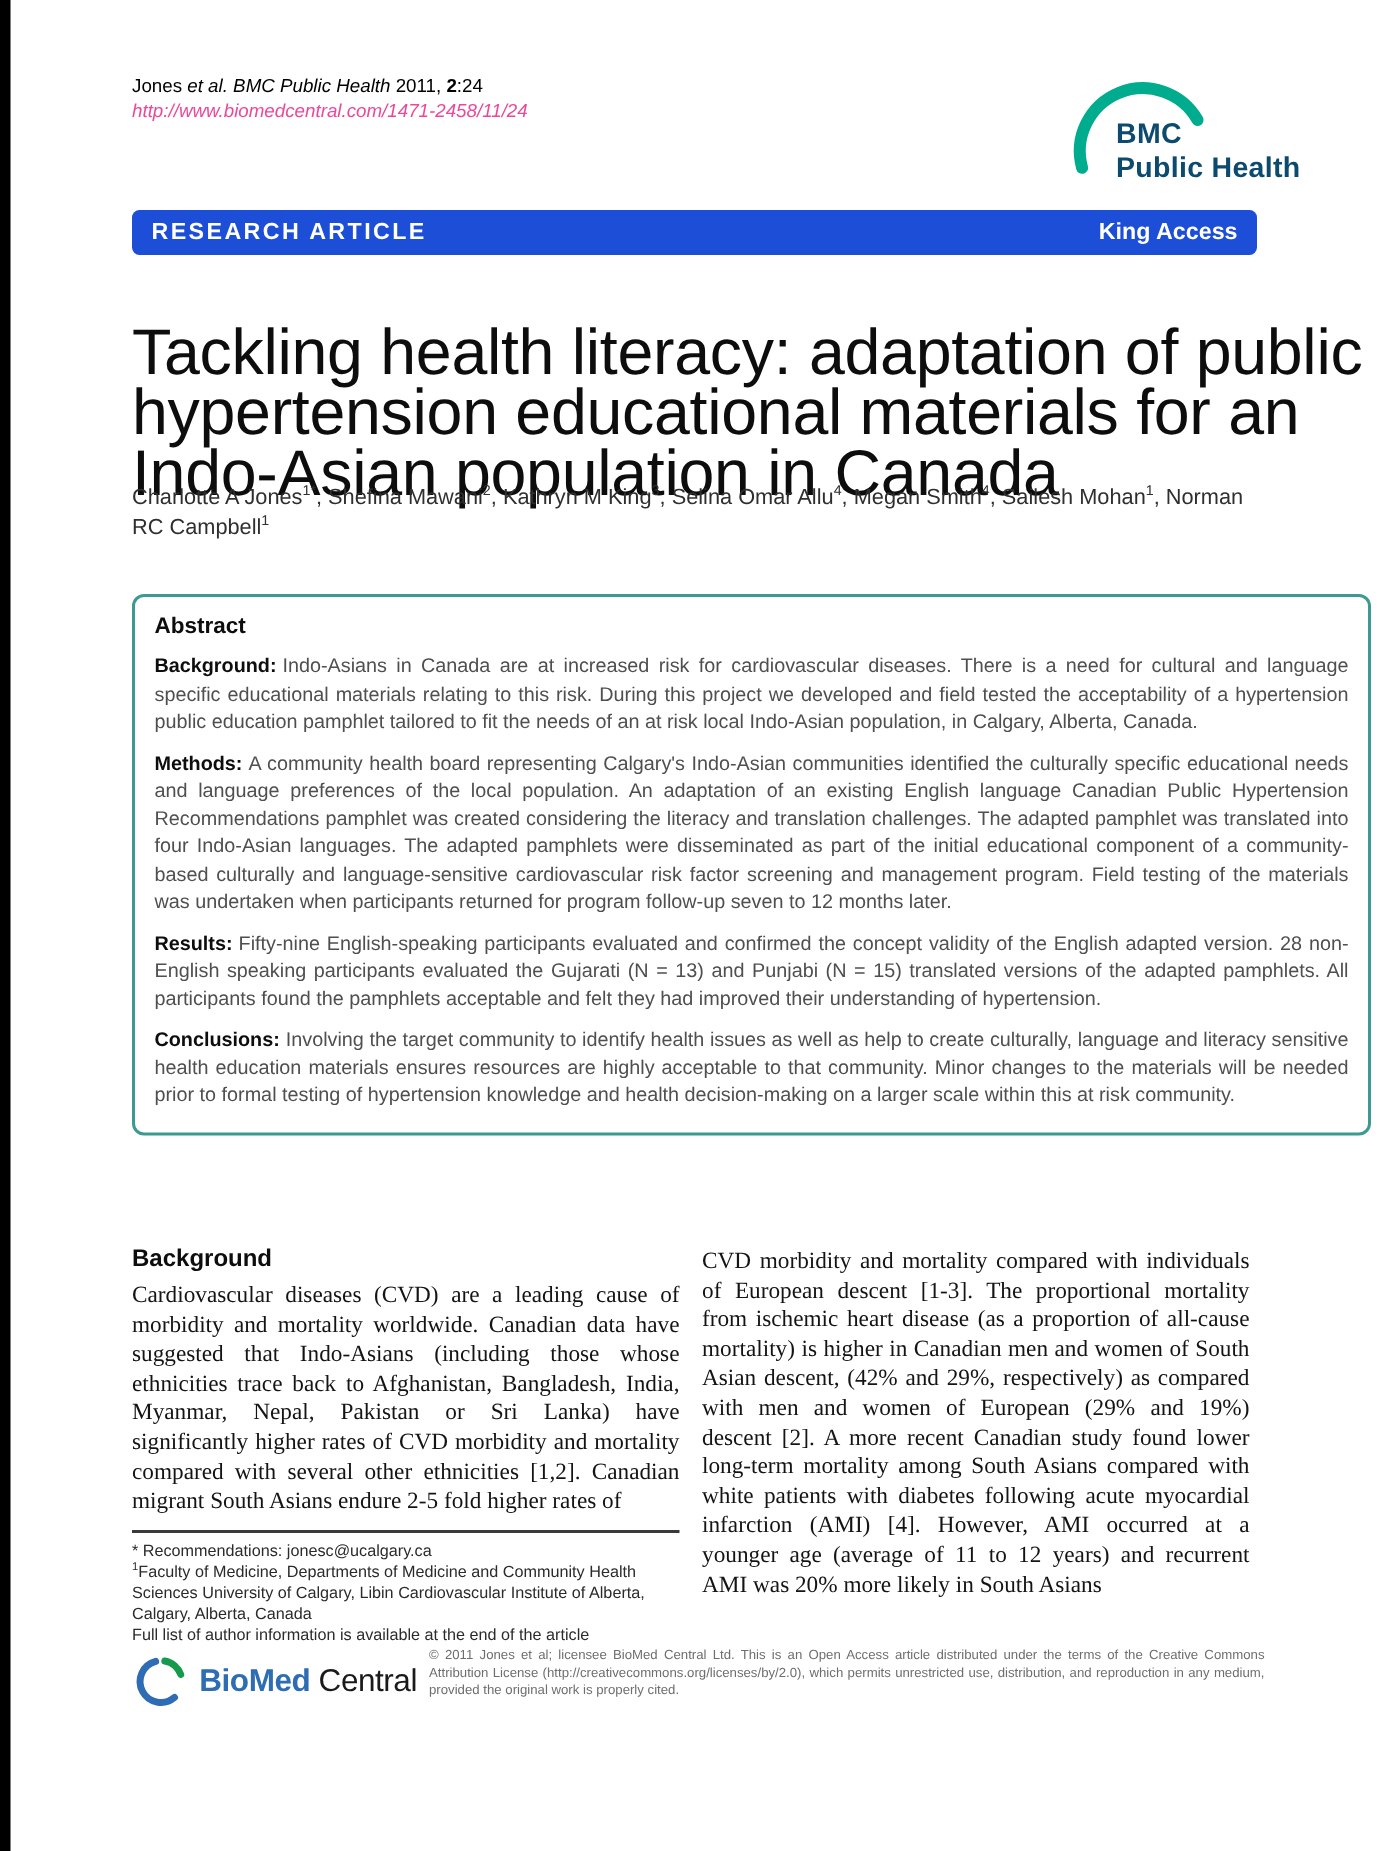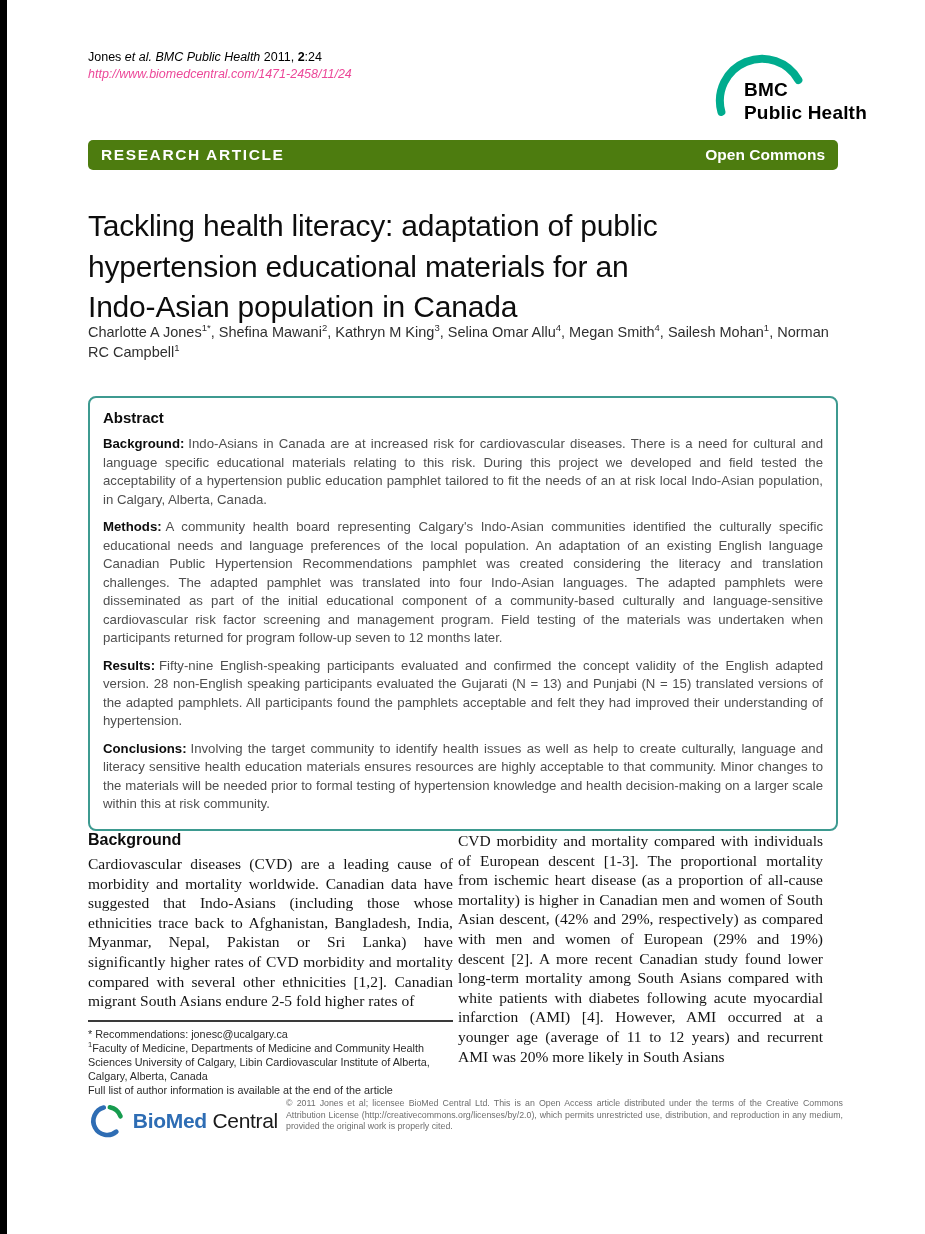--- a/index.html
+++ b/index.html
@@ -11,43 +11,43 @@
 
   
   .citation{position:absolute;left:88px;top:49px;font-size:12.5px;line-height:17px;color:#000;}
   .citation .it{font-style:italic;}
   .citation .vol{font-weight:bold;}
   .citation-url{color:#ec4899;text-decoration:none;font-style:italic;}
 
   
   .bmc-logo{position:absolute;left:712px;top:46px;width:170px;height:80px;}
   .bmc-arc{position:absolute;left:0;top:0;}
-  .bmc-logo-text{position:absolute;left:32px;top:32px;font-size:19px;line-height:23px;font-weight:bold;color:#000000;letter-spacing:0.2px;}
+  .bmc-logo-text{position:absolute;left:32px;top:32px;font-size:19px;line-height:23px;font-weight:bold;color:#0c4a6e;letter-spacing:0.2px;}
 
   
-  .banner{position:absolute;left:88px;top:140px;width:750px;height:30px;background:#4d7c0f;border-radius:5px;
+  .banner{position:absolute;left:88px;top:140px;width:750px;height:30px;background:#1d4ed8;border-radius:5px;
     display:flex;justify-content:space-between;align-items:center;padding:0 13px;box-sizing:border-box;color:#fff;}
   .banner .ra{font-size:15.5px;font-weight:bold;letter-spacing:1.6px;}
   .banner .oa{font-size:15.5px;font-weight:bold;}
 
   
-  .title{position:absolute;left:88px;top:186px;font-size:30px;line-height:40.5px;font-weight:400;color:#0d0d0d;letter-spacing:-0.2px;}
+  .title{position:absolute;left:88px;top:186px;font-size:43px;line-height:40.5px;font-weight:400;color:#0d0d0d;letter-spacing:-0.2px;}
   .title span{display:block;}
   .authors{position:absolute;left:88px;top:322px;width:745px;font-size:14.5px;line-height:20px;color:#2f2f2f;}
   .authors sup{font-size:9.5px;line-height:0;}
 
   
-  .abstract-box{position:absolute;left:88px;top:396px;width:750px;box-sizing:border-box;
+  .abstract-box{position:absolute;left:88px;top:396px;width:826px;box-sizing:border-box;
     border:2px solid #3D9A90;border-radius:8px;padding:9px 13px 6px 13px;background:#fff;}
   .abstract-heading{font-size:15px;font-weight:bold;color:#0d0d0d;margin:2px 0 9px 0;}
   .abstract-box p{margin:0 0 9px 0;font-size:13.2px;line-height:18.5px;color:#4f4f4f;text-align:justify;}
   .sec-label{font-weight:bold;color:#0d0d0d;margin-right:4px;}
 
   
-  .body-cols{position:absolute;left:88px;top:831px;width:750px;display:flex;gap:5px;}
+  .body-cols{position:absolute;left:88px;top:831px;width:750px;display:flex;gap:15px;}
   .col{width:365px;box-sizing:border-box;}
   .col-heading{font-family:"Liberation Sans",sans-serif;font-size:16px;font-weight:bold;color:#0d0d0d;margin:0 0 5px 0;}
   .serif-text{font-family:"Liberation Serif",serif;font-size:15.5px;line-height:19.6px;text-align:justify;color:#141414;}
 
   
   .footnote{margin-top:9px;border-top:2px solid #3a3a3a;padding-top:5px;font-size:10.8px;line-height:14px;color:#2b2b2b;}
   .footnote p{margin:0;}
   .footnote sup{font-size:7.5px;line-height:0;}
 
   
@@ -73,21 +73,21 @@
     <path d="M 9.4 65.9 A 42 42 0 0 1 86.4 34" fill="none" stroke="#00AC8E" stroke-width="8" stroke-linecap="round"></path>
   </svg>
   <div class="bmc-logo-text">
     <div>BMC</div>
     <div>Public Health</div>
   </div>
 </div>
 
 <div class="banner">
   <span class="ra">RESEARCH ARTICLE</span>
-  <span class="oa">Open Commons</span>
+  <span class="oa">King Access</span>
 </div>
 
 <h1 class="title">
   <span>Tackling health literacy: adaptation of public</span>
   <span>hypertension educational materials for an</span>
   <span>Indo-Asian population in Canada</span>
 </h1>
 
 <div class="authors">
   <span><span>Charlotte A Jones</span><sup>1*</sup><span>, </span></span><span><span>Shefina Mawani</span><sup>2</sup><span>, </span></span><span><span>Kathryn M King</span><sup>3</sup><span>, </span></span><span><span>Selina Omar Allu</span><sup>4</sup><span>, </span></span><span><span>Megan Smith</span><sup>4</sup><span>, </span></span><span><span>Sailesh Mohan</span><sup>1</sup><span>, </span></span><span><span>Norman RC Campbell</span><sup>1</sup></span>

